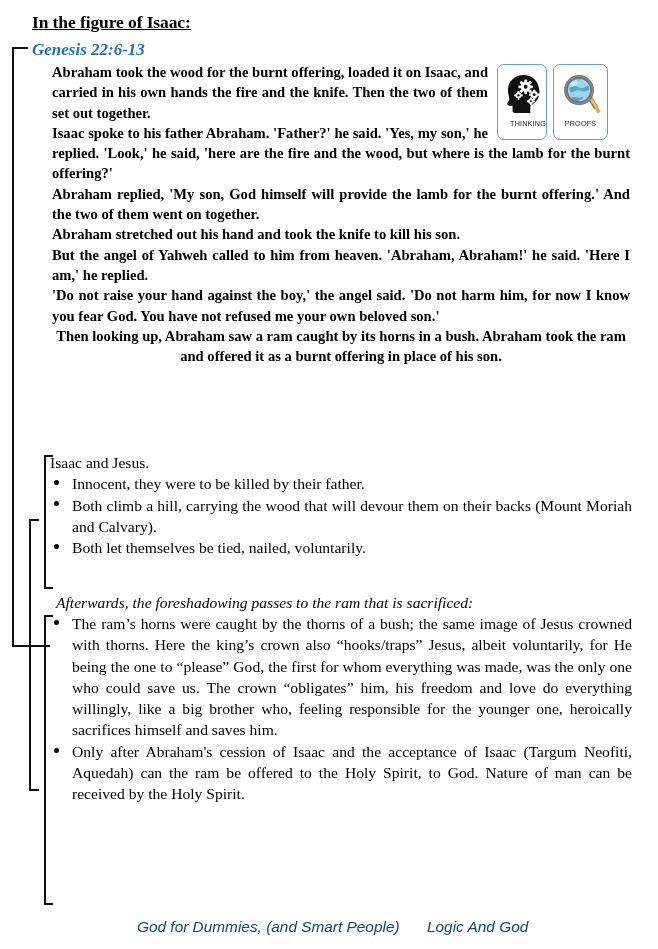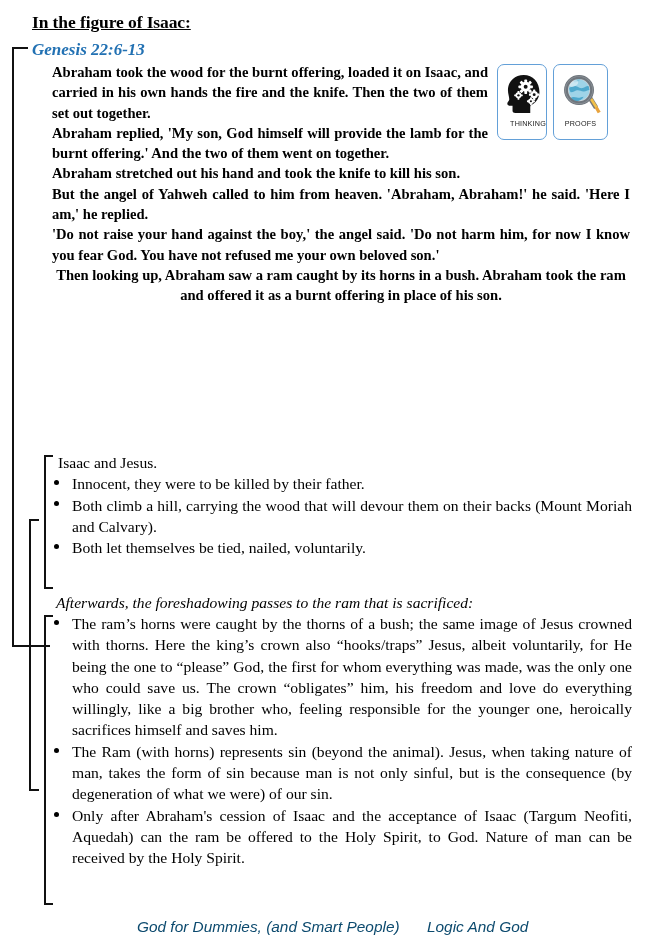--- a/index.html
+++ b/index.html
@@ -109,21 +109,21 @@
   
   .section {
     position: absolute;
     font-size: 15.6px;
     line-height: 21.3px;
     text-align: justify;
     text-justify: inter-word;
   }
   .lead {
     margin: 0;
-    padding-left: 12px;
+    padding-left: 4px;
   }
   .li {
     position: relative;
     margin: 0;
     padding-left: 26px;
   }
   .li .dot {
     position: absolute;
     left: 8px;
     top: 0.44em;
@@ -200,20 +200,21 @@
   <div class="vbar" style="left:44px; top:455px; height:134px;"></div>
   <div class="hbar" style="left:44px; top:587px; width:9px;"></div>
 
   <div class="hbar" style="left:44px; top:615px; width:9px;"></div>
   <div class="vbar" style="left:44px; top:615px; height:290px;"></div>
   <div class="hbar" style="left:44px; top:903px; width:9px;"></div>
 
   <div class="quote">
     <div class="icon-float"></div>
     <p>Abraham took the wood for the burnt offering, loaded it on Isaac, and carried in his own hands the fire and the knife. Then the two of them set out together.</p>
+    <p>Isaac spoke to his father Abraham. 'Father?' he said. 'Yes, my son,' he replied. 'Look,' he said, 'here are the fire and the wood, but where is the lamb for the burnt offering?'</p>
     <p>Abraham replied, 'My son, God himself will provide the lamb for the burnt offering.' And the two of them went on together.</p>
     <p>Abraham stretched out his hand and took the knife to kill his son.</p>
     <p>But the angel of Yahweh called to him from heaven. 'Abraham, Abraham!' he said. 'Here I am,' he replied.</p>
     <p>'Do not raise your hand against the boy,' the angel said. 'Do not harm him, for now I know you fear God. You have not refused me your own beloved son.'</p>
     <p>Then looking up, Abraham saw a ram caught by its horns in a bush. Abraham took the ram and offered it as a burnt offering in place of his son.</p>
   </div>
 
   <div class="icon-box" id="icon-thinking">
     <svg class="icon-art" viewBox="0 0 64 62">
       <path fill="#111" d="M30 2C16 2 6 12 6 25c0 6 2 10 2 14 0 3-3 4-3 7 0 2 2 3 4 3h4v8c0 2 2 3 4 3h23v-9c0-2 1-3 3-4 7-4 11-11 11-19C54 13 44 2 30 2z"></path>
@@ -295,24 +296,20 @@
     <p class="italic-note">Afterwards, the foreshadowing passes to the ram that is sacrificed:</p>
   </div>
 
   <div class="section" id="sec-ram">
     <p class="li">
       <span class="dot"></span>
       <span>The ram’s horns were caught by the thorns of a bush; the same image of Jesus crowned with thorns. Here the king’s crown also “hooks/traps” Jesus, albeit voluntarily, for He being the one to “please” God, the first for whom everything was made, was the only one who could save us. The crown “obligates” him, his freedom and love do everything willingly, like a big brother who, feeling responsible for the younger one, heroically sacrifices himself and saves him.</span>
     </p>
     <p class="li">
       <span class="dot"></span>
-      <span>The Ram (with horns) represents sin (beyond the animal). Jesus, when taking nature of man, takes the form of sin because man is not only sinful, but is the consequence (by degeneration of what we were) of our sin.</span>
-    </p>
-    <p class="li">
-      <span class="dot"></span>
       <span>Only after Abraham's cession of Isaac and the acceptance of Isaac (Targum Neofiti, Aquedah) can the ram be offered to the Holy Spirit, to God. Nature of man can be received by the Holy Spirit.</span>
     </p>
   </div>
 
   <div class="footer" id="footer-left">God for Dummies, (and Smart People)</div>
   <div class="footer" id="footer-right">Logic And God</div>
 
 </div>
 
 </body></html>

